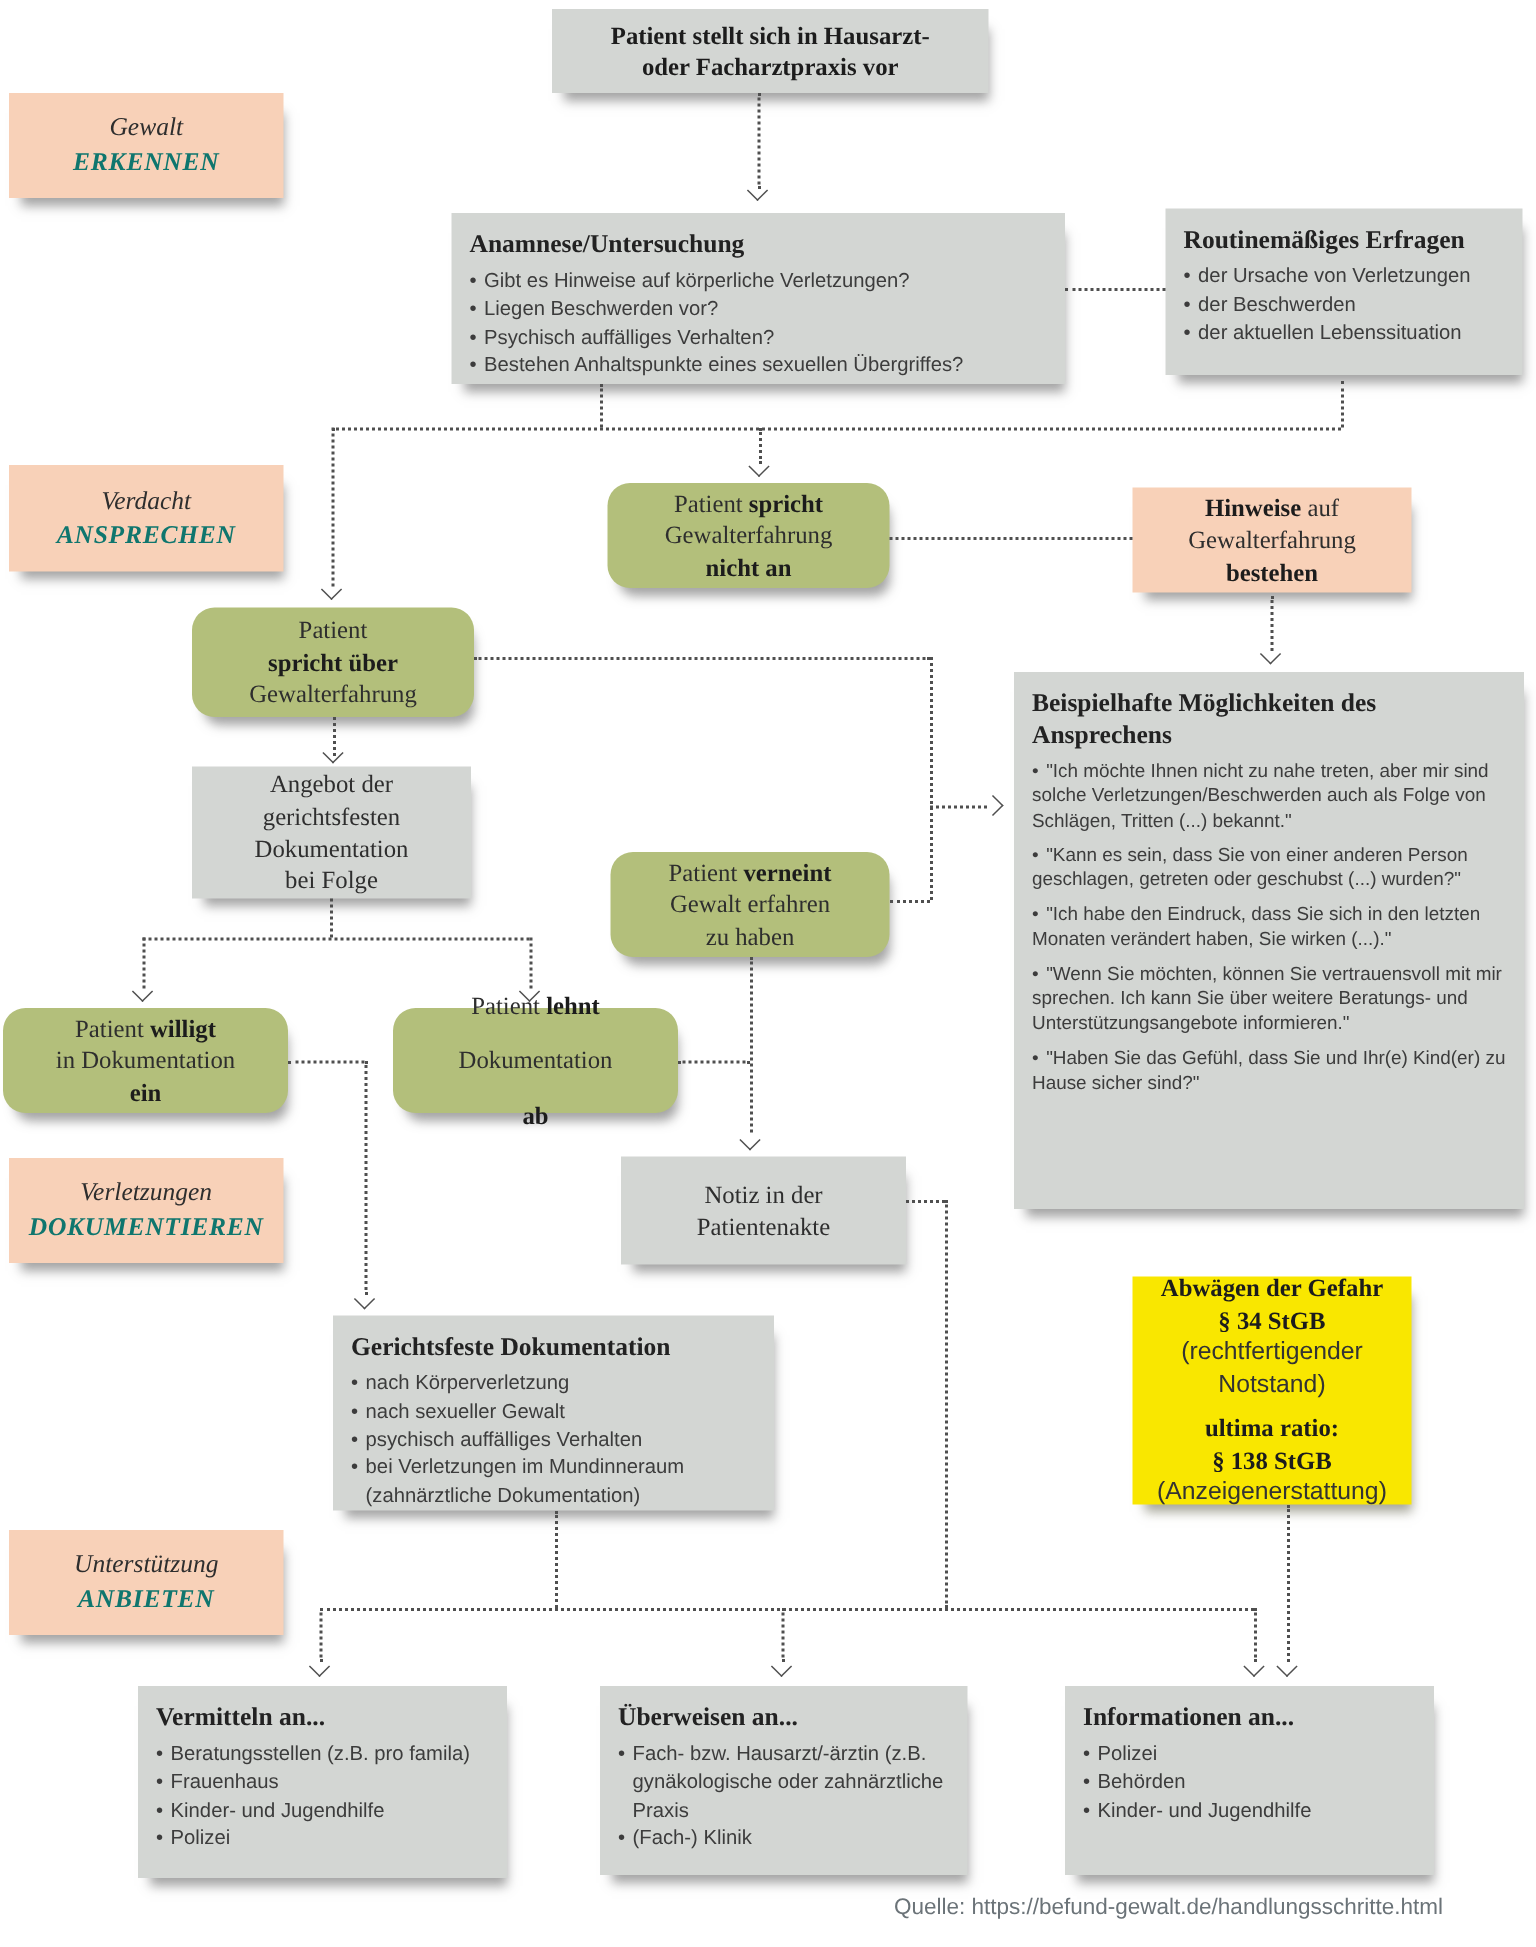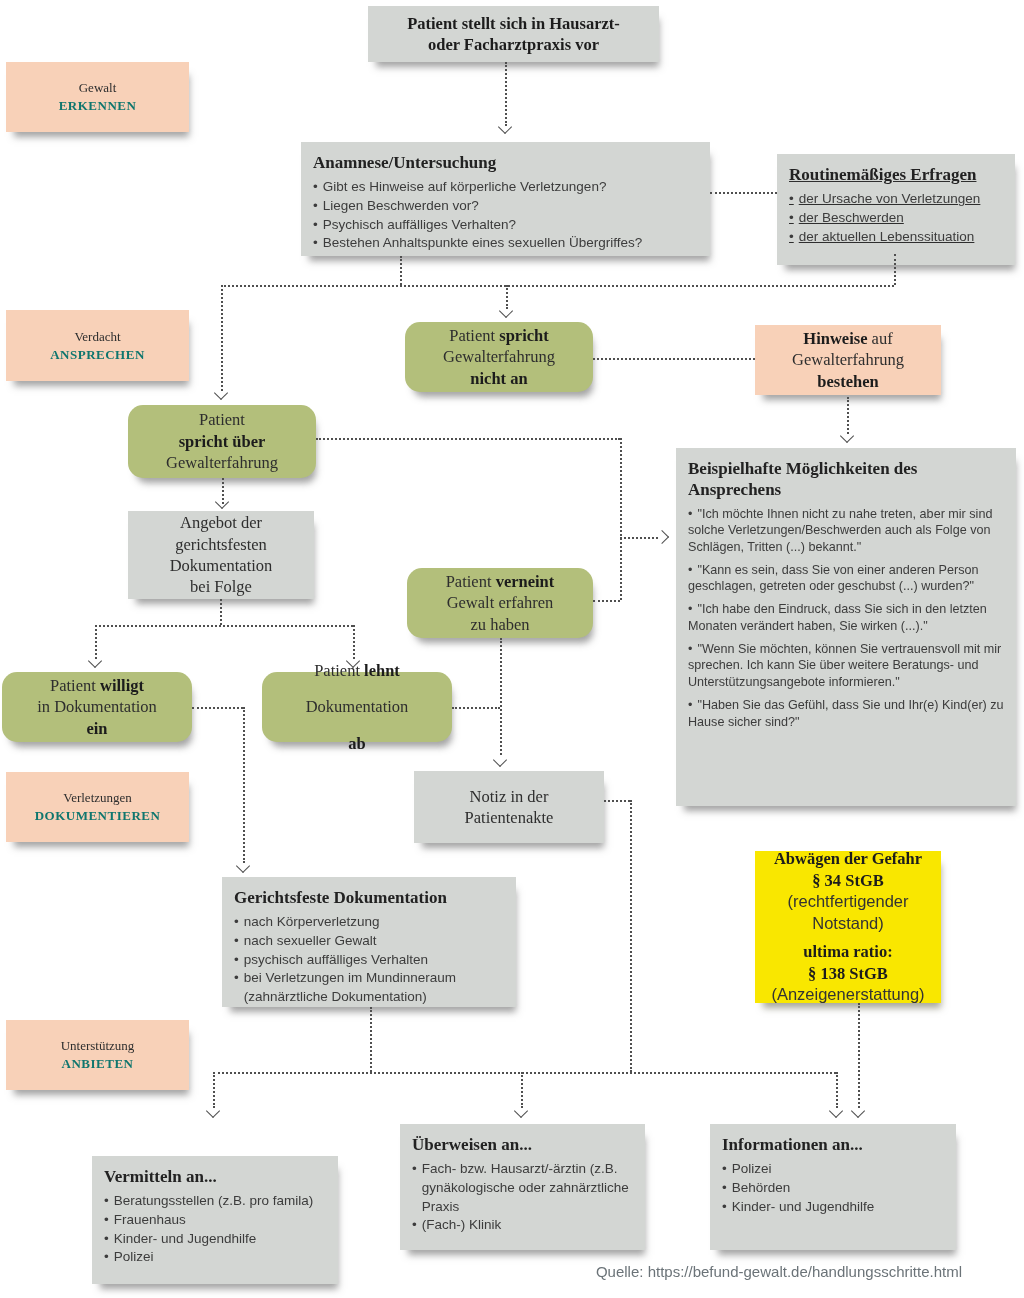--- a/index.html
+++ b/index.html
@@ -6,21 +6,21 @@
   #stage{position:relative;width:1024px;height:1298px;background:#ffffff;overflow:hidden;
          font-family:"Liberation Serif",serif;color:#2e2e2e;}
   .box{position:absolute;box-sizing:border-box;box-shadow:4px 9px 7px -4px rgba(90,90,90,.55);}
   .gray{background:#d3d6d3;}
   .peach{background:#f8d1b8;}
   .green{background:#b3bf7b;border-radius:15px;}
   .yellow{background:#f9e700;box-shadow:4px 9px 7px -4px rgba(120,120,100,.65);}
   .center{display:flex;flex-direction:column;justify-content:center;align-items:center;text-align:center;}
   .center .ln{font-size:16.5px;line-height:1.3;}
   .bseg{font-weight:bold;color:#1c1c1c;}
-  .label .ln{font-size:13px;line-height:1.35;}
+  .label .ln{font-size:17px;line-height:1.35;font-style:italic;}
   .label .ln:last-child{font-weight:bold;letter-spacing:.5px;color:#0f766e;}
   .listbox{padding:10px 12px 8px 12px;}
   .box-title{font-weight:bold;font-size:17px;line-height:1.25;color:#222;margin-bottom:5px;}
   .items{font-family:"Liberation Sans",sans-serif;font-size:13.5px;line-height:1.38;color:#3c3c3c;}
   .li{margin:0;}
   .li .dot{margin-right:5px;}
   .hang{display:flex;}
   .hang .txt{flex:1;}
   .quotes .li{margin-bottom:6px;font-size:12.6px;line-height:1.33;}
   .ygap{margin-top:7px;}
@@ -76,21 +76,21 @@
           <span class="dot">•</span>
           <span class="txt">Psychisch auffälliges Verhalten?</span>
         </div>
         <div class="li hang">
           <span class="dot">•</span>
           <span class="txt">Bestehen Anhaltspunkte eines sexuellen Übergriffes?</span>
         </div>
       </div>
   </div>
 
-  <div class="box gray listbox" style="left:777px;top:154px;width:238px;height:111px;text-decoration:underline;">
+  <div class="box gray listbox" style="left:777px;top:139px;width:238px;height:111px;">
     <div class="box-title">Routinemäßiges Erfragen</div>
     <div class="items">
         <div class="li hang">
           <span class="dot">•</span>
           <span class="txt">der Ursache von Verletzungen</span>
         </div>
         <div class="li hang">
           <span class="dot">•</span>
           <span class="txt">der Beschwerden</span>
         </div>
@@ -179,21 +179,21 @@
   <div class="box yellow center" style="left:755px;top:851px;width:186px;height:152px;">
       <div class="ln yserif"><span class="bseg">Abwägen der Gefahr</span></div>
       <div class="ln yserif"><span class="bseg">§ 34 StGB</span></div>
       <div class="ln ysans"><span>(rechtfertigender</span></div>
       <div class="ln ysans"><span>Notstand)</span></div>
       <div class="ln yserif ygap"><span class="bseg">ultima ratio:</span></div>
       <div class="ln yserif"><span class="bseg">§ 138 StGB</span></div>
       <div class="ln ysans"><span>(Anzeigenerstattung)</span></div>
     </div>
 
-  <div class="box gray listbox" style="left:92px;top:1124px;width:246px;height:128px;margin-top:32px;">
+  <div class="box gray listbox" style="left:92px;top:1124px;width:246px;height:128px;">
     <div class="box-title">Vermitteln an...</div>
     <div class="items">
         <div class="li hang">
           <span class="dot">•</span>
           <span class="txt">Beratungsstellen (z.B. pro famila)</span>
         </div>
         <div class="li hang">
           <span class="dot">•</span>
           <span class="txt">Frauenhaus</span>
         </div>

